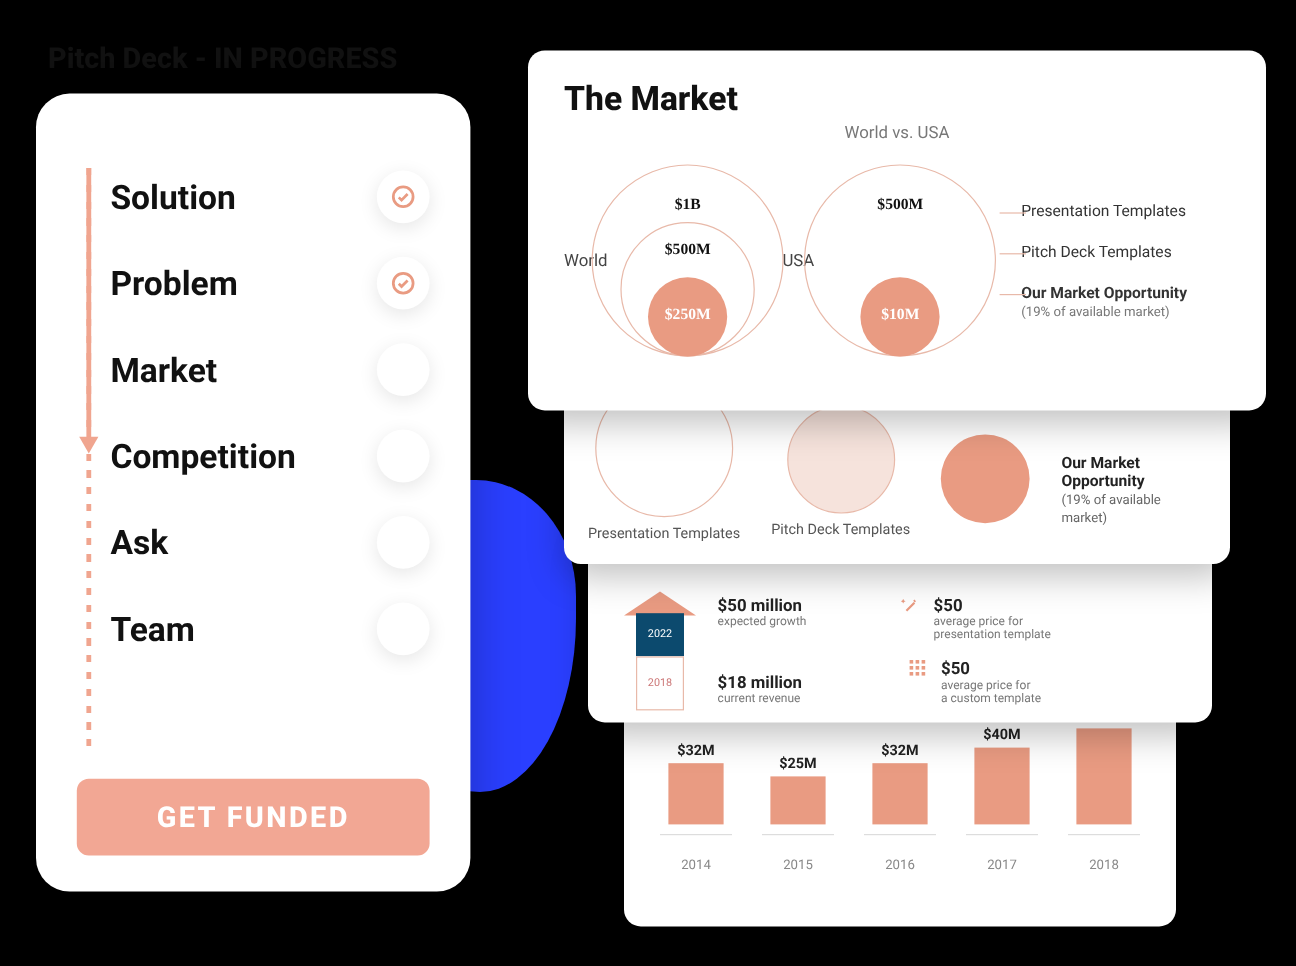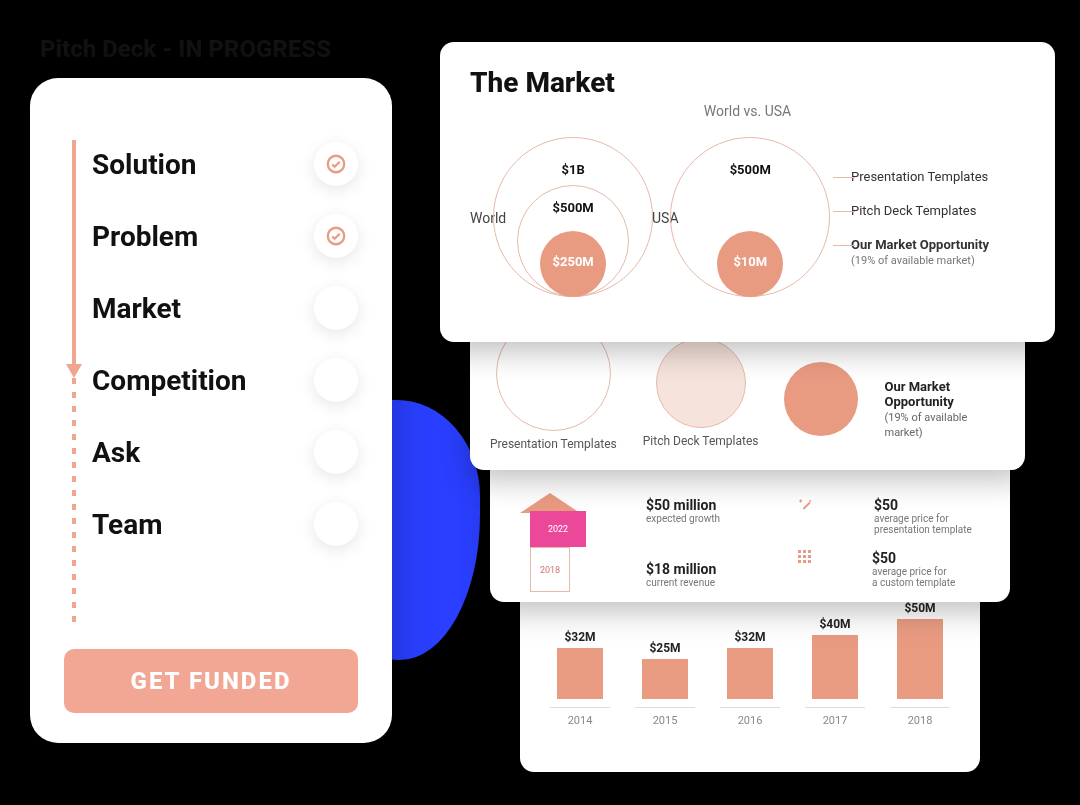--- a/index.html
+++ b/index.html
@@ -143,21 +143,21 @@
     left: 50%; transform: translateX(-50%);
   }
   .ring1 { width: 160px; height: 160px; top: 0; }
   .ring2 { width: 112px; height: 112px; top: 48px; }
   .ring3 {
     width: 66px; height: 66px; top: 94px;
     background: #e99b82; border: none;
   }
   .ring-text {
     position: absolute; left: 50%; transform: translateX(-50%);
-    font-size: 13px; font-weight: 700; color: #111;
+    font-size: 13px; font-weight: 700; color: #111; font-family: Liberation Serif, serif;
   }
   .ring3 .ring-text { color: #fff; top: 23px; font-size: 13px; }
   .legend-col {
     flex: 1;
     display: flex;
     flex-direction: column;
     justify-content: space-around;
     padding: 22px 0 30px 16px;
     font-size: 13px;
     color: #333;
@@ -206,37 +206,37 @@
     gap: 18px;
   }
   .arrow-block { position: relative; width: 60px; height: 95px; }
   .arrow-base {
     position: absolute; bottom: 0; left: 10px; width: 40px; height: 45px;
     border: 1.5px solid #e8b9a9; background:#fff;
     display:flex; align-items:center; justify-content:center;
     font-size:9px; color:#c77;
   }
   .arrow-top {
-    position: absolute; top: 14px; left: 10px; width: 56px; height: 36px;
-    background: #ec4899;
+    position: absolute; top: 14px; left: 10px; width: 40px; height: 36px;
+    background: #0c4a6e;
     display:flex; align-items:center; justify-content:center;
     font-size:9px; color:#fff;
   }
   .arrow-head {
     position:absolute; top:-4px; left:0;
     width:0;height:0;
     border-left:30px solid transparent;
     border-right:30px solid transparent;
     border-bottom:20px solid #e99b82;
   }
   .stat-col { display:flex; flex-direction:column; justify-content:space-between; }
-  .stat { font-size: 14px; font-weight: 700; color:#222;margin-left:48px; }
+  .stat { font-size: 14px; font-weight: 700; color:#222; }
   .stat .sub { display:block; font-size:10px; font-weight:400; color:#777; }
   .price-col { margin-left: 60px; display:flex; flex-direction:column; justify-content:space-between; }
-  .price-row { display:flex; gap:12px; align-items:flex-start; }
+  .price-row { display:flex; gap:12px; align-items:flex-start;justify-content:center; }
   .icon16 { width:16px; height:16px; color:#e99b82; }
   .grid-icon {
     width:14px; height:14px;
     background:
       linear-gradient(#e99b82,#e99b82), linear-gradient(#e99b82,#e99b82),
       linear-gradient(#e99b82,#e99b82), linear-gradient(#e99b82,#e99b82),
       linear-gradient(#e99b82,#e99b82), linear-gradient(#e99b82,#e99b82),
       linear-gradient(#e99b82,#e99b82), linear-gradient(#e99b82,#e99b82),
       linear-gradient(#e99b82,#e99b82);
     background-size: 3px 3px;
@@ -247,21 +247,21 @@
   
   .card4 {
     left: 80px; top: 530px; width: 460px; height: 200px;
     z-index: 10;
     padding: 65px 30px 18px 30px;
   }
   .bars { display:flex; align-items:flex-end; justify-content:space-between; height: 90px; }
   .bar-col { display:flex; flex-direction:column; align-items:center; width: 60px; }
   .bar-val { font-size: 12px; font-weight:700; color:#222; margin-bottom:4px;}
   .bar { width: 46px; background:#e99b82; }
-  .bar-yr { font-size: 11px; color:#888; margin-top:8px; border-top:1px solid #ddd; width:100%; text-align:center; padding-top:6px;}
+  .bar-yr { font-size: 11px; color:#888; margin-top:8px; border-top:1px solid #ddd; width:100%; text-align:center; padding-top:18px;}
 </style>
 </head>
 <body>
 
 <div class="left-title">Pitch Deck - IN PROGRESS</div>
 <div class="blue-blob"></div>
 
 <div class="left-card">
   <div class="steps-wrap">
     <div class="progress-line"></div>

